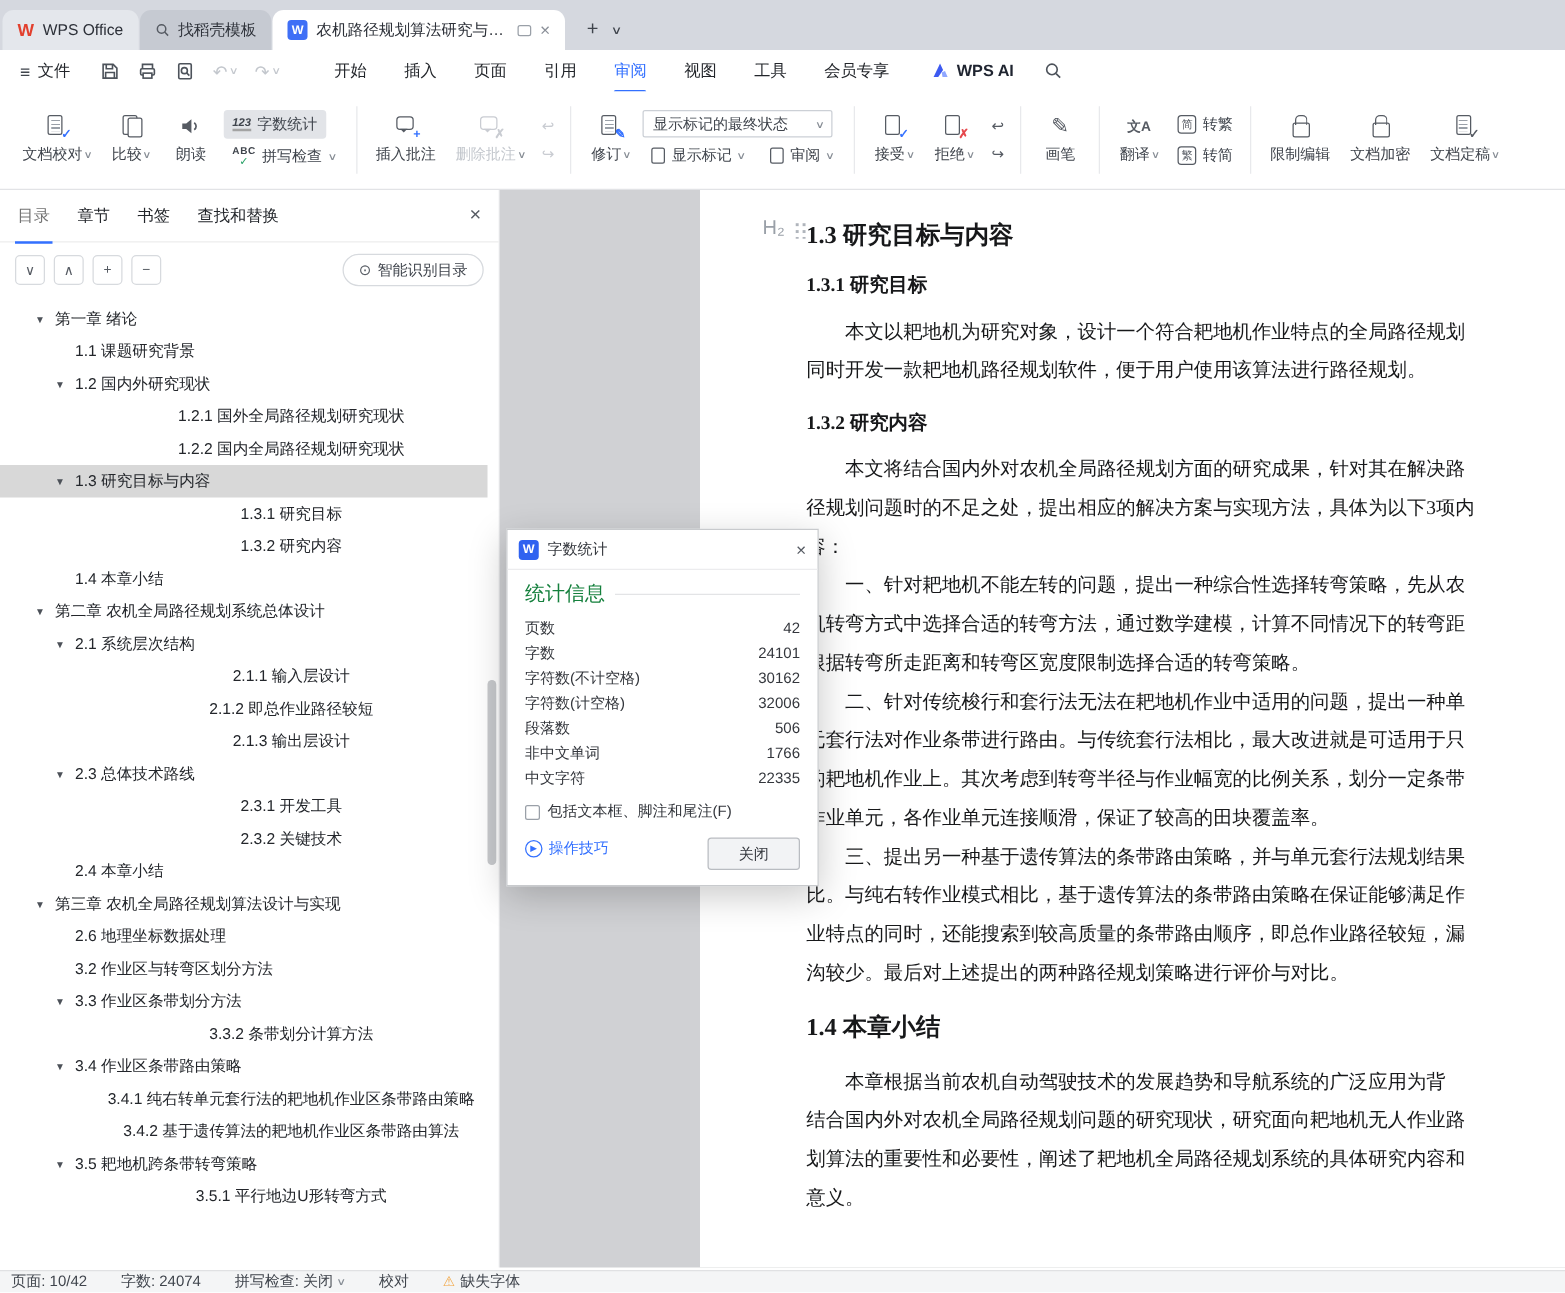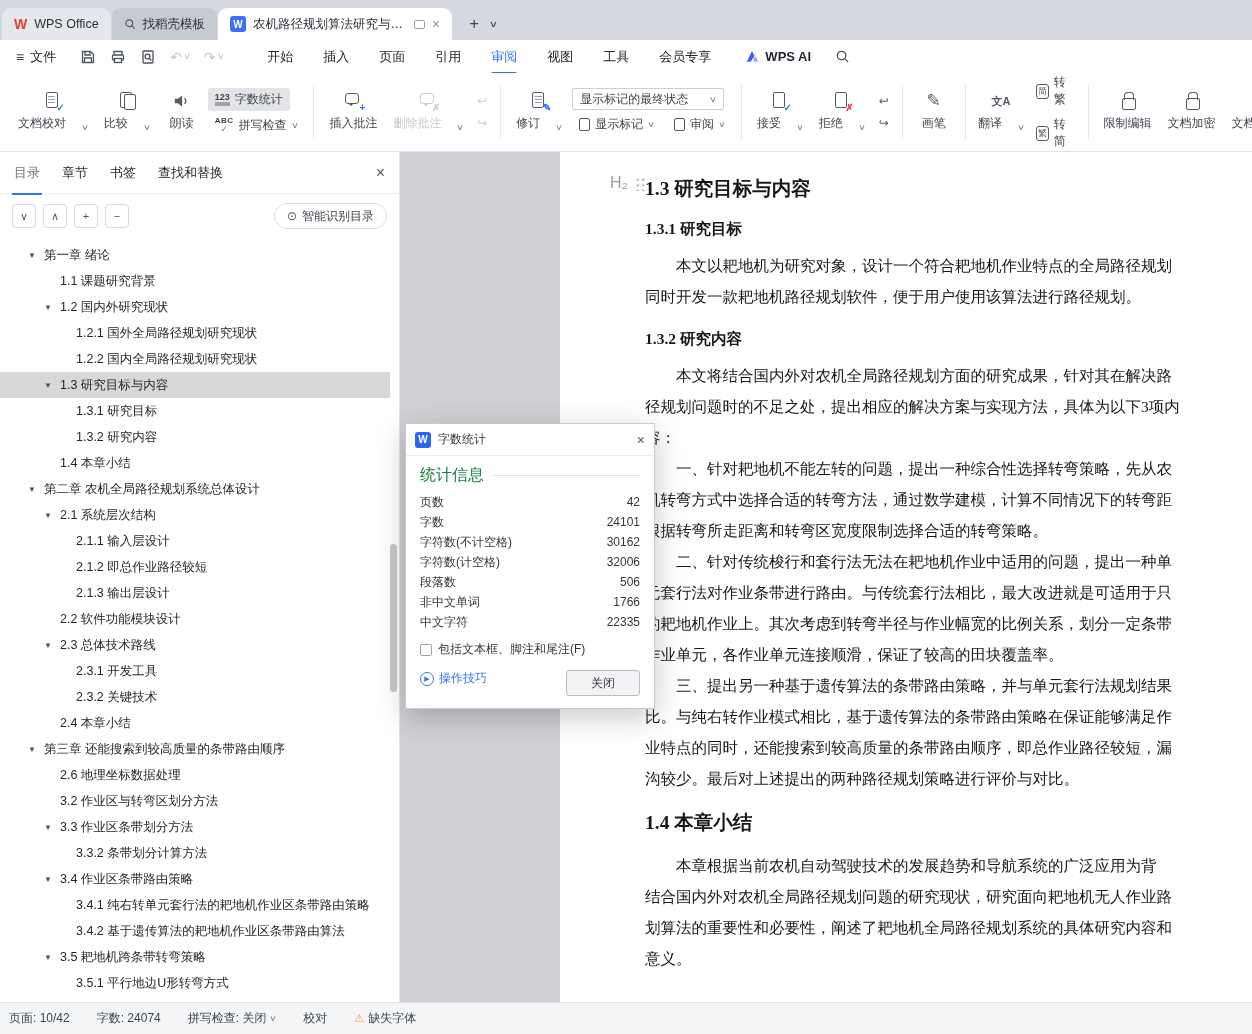--- a/index.html
+++ b/index.html
@@ -33,21 +33,21 @@
   .menu-tab.active { color:#3370ff; }
   .menu-tab.active::after { content:""; position:absolute; left:0; right:0; bottom:-9px; height:3px; border-radius:2px; background:#3370ff; }
   .wpsai { display:flex; align-items:center; gap:5px; margin-left:34px; font-size:13px; font-weight:700; color:#1f2430; }
   .mb-search { margin-left:24px; display:flex; align-items:center; }
 
   
   .ribbon { position:absolute; top:73px; left:0; right:0; height:79px; background:#fff; border-bottom:1px solid #e2e3e6; display:flex; align-items:center; padding:0 12px; }
   .rgroup { display:flex; align-items:center; gap:4px; }
   .rsep { width:1px; height:54px; background:#e8e9ec; margin:0 9px; flex-shrink:0; }
   .rbtn.big { display:flex; flex-direction:column; align-items:center; justify-content:center; gap:5px; padding:5px 6px; border-radius:4px; min-width:44px; }
-  .rlabel { display:flex; align-items:flex-end; gap:16px; font-size:12px; color:#3f444c; white-space:nowrap; }
+  .rlabel { display:flex; align-items:center; gap:2px; font-size:12px; color:#3f444c; white-space:nowrap;font-family:Liberation Mono, monospace; }
   .caret { font-size:8px; color:#868c94; transform:scaleX(1.35); display:inline-block; }
   .rcol { display:flex; flex-direction:column; gap:3px; align-items:flex-start; }
   .rbtn.small { display:flex; align-items:center; gap:5px; padding:3px 7px; font-size:12px; color:#3f444c; border-radius:3px; white-space:nowrap; }
   .rbtn.small.pressed { background:#e2e4e8; }
   .combo { display:flex; align-items:center; justify-content:space-between; width:152px; height:22px; border:1px solid #ccd0d6; border-radius:2px; padding:0 7px; font-size:12px; color:#3f444c; white-space:nowrap; }
   .dis, .dis .rlabel, .dis .rtext { color:#c3c7cd; }
   .dis .pg, .dis .bub { border-color:#c9ccd2; }
   .dis .bub::after { border-top-color:#c9ccd2; }
   .dis .bd { color:#c9ccd2 !important; }
   .arrcol { display:flex; flex-direction:column; gap:8px; font-size:12px; color:#565b63; padding:0 4px; }
@@ -62,41 +62,41 @@
   .pg.lines::before { content:""; position:absolute; left:1.5px; right:1.5px; top:2.5px; height:9px; background:repeating-linear-gradient(to bottom,#9aa0a8 0 1px,transparent 1px 3px); }
   .pg2 { left:7px; top:2px; }
   .bd { position:absolute; right:-2px; bottom:-3px; font-size:10px; font-weight:700; line-height:1; }
   .bd.blue { color:#3370ff; } .bd.red { color:#e5484d; } .bd.gray { color:#565b63; }
   .bub { position:absolute; left:2px; top:1px; width:14px; height:11px; border:1.4px solid #565b63; border-radius:3px; background:#fff; }
   .bub::after { content:""; position:absolute; left:2px; bottom:-6px; width:0; height:0; border:3px solid transparent; border-top-color:#565b63; }
   .lockicon { position:relative; width:20px; height:18px; }
   .lockicon::before { content:""; position:absolute; left:6px; top:0; width:8px; height:7px; border:1.4px solid #565b63; border-bottom:none; border-radius:4px 4px 0 0; }
   .lockicon::after { content:""; position:absolute; left:4px; top:6px; width:12px; height:10px; border:1.4px solid #565b63; border-radius:2px; }
   .pg-mini { width:11px; height:13px; border:1.2px solid #565b63; border-radius:2px; flex-shrink:0; }
-  .numicon { font-size:9px; font-weight:700; color:#3f444c; border-bottom:4px solid #a3a3a3; line-height:1.2; }
+  .numicon { font-size:9px; font-weight:700; color:#3f444c; border-bottom:2px solid #a3a3a3; line-height:1.2;font-style:italic; }
   .abcicon { display:flex; flex-direction:column; align-items:center; line-height:1; }
   .abcicon .abctext { font-size:8px; font-weight:700; color:#3f444c; letter-spacing:.5px; }
   .abccheck { color:#2aa268; font-size:9px; line-height:.9; }
 
   
   .toc-panel { position:absolute; left:0; top:152px; width:400px; bottom:20px; background:#fff; overflow:hidden; border-right:1px solid #e3e4e6; }
   .toc-head { height:42px; border-bottom:1px solid #ededed; display:flex; align-items:center; padding:0 14px; gap:22px; font-size:13px; }
   .toc-tab { position:relative; color:#23262b; white-space:nowrap; }
   .toc-tab.active { color:#737373; }
   .toc-tab.active::after { content:""; position:absolute; left:-2px; right:-2px; bottom:-13px; height:2px; background:#3370ff; }
   .toc-close { margin-left:auto; color:#565b63; font-size:16px; }
   .toc-tools { height:44px; display:flex; align-items:center; padding:0 12px; gap:7px; }
   .tool-btn { width:24px; height:24px; border:1px solid #d7dade; border-radius:4px; display:flex; align-items:center; justify-content:center; font-size:11px; color:#565b63; background:#fff; }
   .smart-btn { margin-left:auto; height:26px; border:1px solid #d7dade; border-radius:13px; display:flex; align-items:center; gap:5px; padding:0 12px; font-size:12px; color:#3f444c; background:#fff; white-space:nowrap; }
   .smart-ic { font-size:12px; color:#565b63; }
   .toc-tree { padding-top:4px; }
   .toc-item { height:26px; display:flex; align-items:center; font-size:12.5px; color:#23262b; white-space:nowrap; width:390px; }
   .toc-item.lvl0 { padding-left:28px; }
   .toc-item.lvl1 { padding-left:44px; }
-  .toc-item.lvl2 { padding-left:60px; }
+  .toc-item.lvl2 { padding-left:60px;justify-content:center; }
   .toc-item.sel { background:#d8d8d8; }
   .tri { width:16px; font-size:8px; color:#4c5158; flex-shrink:0; }
   .toc-item:not(.exp) .tri { visibility:hidden; }
   .toc-scrollbar { position:absolute; right:2px; top:392px; width:7px; height:148px; background:#c7c9cc; border-radius:4px; }
 
   
   .doc-area { position:absolute; left:400px; top:152px; right:0; bottom:20px; background:#d0d1d4; overflow:hidden; }
   .page { position:absolute; left:160px; top:0; bottom:0; width:900px; background:#fff; padding:8px 0 0 85px; }
   .h2-marker { position:absolute; left:50px; top:22px; display:flex; align-items:center; gap:6px; color:#9aa0a8; font-size:16px; }
   .grip { width:11px; height:15px; background-image:radial-gradient(circle,#b0b5bc 1.3px,transparent 1.5px); background-size:5.5px 5.5px; background-position:1px 1px; }
@@ -117,21 +117,21 @@
   .dlg-section::after { content:""; flex:1; height:1px; background:#e3e4e6; }
   .dlg-row { display:flex; justify-content:space-between; align-items:center; height:20px; font-size:12px; color:#33363c; }
   .dlg-check { display:flex; align-items:center; gap:6px; font-size:12px; color:#33363c; margin-top:9px; }
   .cbox { width:12px; height:12px; border:1px solid #9aa0a8; border-radius:2px; background:#fff; flex-shrink:0; }
   .dlg-footer { display:flex; align-items:flex-start; justify-content:space-between; margin-top:12px; }
   .tips { color:#3370ff; font-size:12px; display:flex; align-items:center; gap:5px; }
   .playicon { width:14px; height:14px; border:1px solid #3370ff; border-radius:50%; font-size:7px; display:flex; align-items:center; justify-content:center; color:#3370ff; }
   .dlg-btn { width:74px; height:26px; background:#f2f3f5; border:1px solid #b9bcc1; border-radius:3px; font-size:12px; color:#33363c; font-family:inherit; }
 
   
-  .statusbar { position:absolute; left:0; right:0; bottom:0; height:32px; background:#f4f5f6; border-top:1px solid #e0e1e3; display:flex; align-items:center; padding:0 9px; font-size:12px; color:#3f444c; z-index:60; }
+  .statusbar { position:absolute; left:0; right:0; bottom:0; height:18px; background:#f4f5f6; border-top:1px solid #e0e1e3; display:flex; align-items:center; padding:0 9px; font-size:12px; color:#3f444c; z-index:60; }
   .sb { margin-right:27px; display:flex; align-items:center; gap:4px; white-space:nowrap; }
   .warnicon { color:#f2a33c; font-size:11px; }
 </style>
 </head>
 <body>
 
 <div class="tabbar">
   <div class="tab t1">
     <span class="wred">W</span>
     <span>WPS Office</span>
@@ -491,48 +491,44 @@
       <div class="toc-item lvl2">
         <span class="tri">▼</span>
         <span class="toc-label">2.1.2 即总作业路径较短</span>
       </div>
 
       <div class="toc-item lvl2">
         <span class="tri">▼</span>
         <span class="toc-label">2.1.3 输出层设计</span>
       </div>
 
+
+      <div class="toc-item lvl1 exp">
+        <span class="tri">▼</span>
+        <span class="toc-label">2.3 总体技术路线</span>
+      </div>
+
+      <div class="toc-item lvl2">
+        <span class="tri">▼</span>
+        <span class="toc-label">2.3.1 开发工具</span>
+      </div>
+
+      <div class="toc-item lvl2">
+        <span class="tri">▼</span>
+        <span class="toc-label">2.3.2 关键技术</span>
+      </div>
+
       <div class="toc-item lvl1">
         <span class="tri">▼</span>
-        <span class="toc-label">2.2 软件功能模块设计</span>
-      </div>
-
-      <div class="toc-item lvl1 exp">
-        <span class="tri">▼</span>
-        <span class="toc-label">2.3 总体技术路线</span>
-      </div>
-
-      <div class="toc-item lvl2">
-        <span class="tri">▼</span>
-        <span class="toc-label">2.3.1 开发工具</span>
-      </div>
-
-      <div class="toc-item lvl2">
-        <span class="tri">▼</span>
-        <span class="toc-label">2.3.2 关键技术</span>
-      </div>
-
-      <div class="toc-item lvl1">
-        <span class="tri">▼</span>
         <span class="toc-label">2.4 本章小结</span>
       </div>
 
       <div class="toc-item lvl0 exp">
         <span class="tri">▼</span>
-        <span class="toc-label">第三章 还能搜索到较高质量的条带路由顺序</span>
+        <span class="toc-label">第三章 农机全局路径规划算法设计与实现</span>
       </div>
 
       <div class="toc-item lvl1">
         <span class="tri">▼</span>
         <span class="toc-label">2.6 地理坐标数据处理</span>
       </div>
 
       <div class="toc-item lvl1">
         <span class="tri">▼</span>
         <span class="toc-label">3.2 作业区与转弯区划分方法</span>

